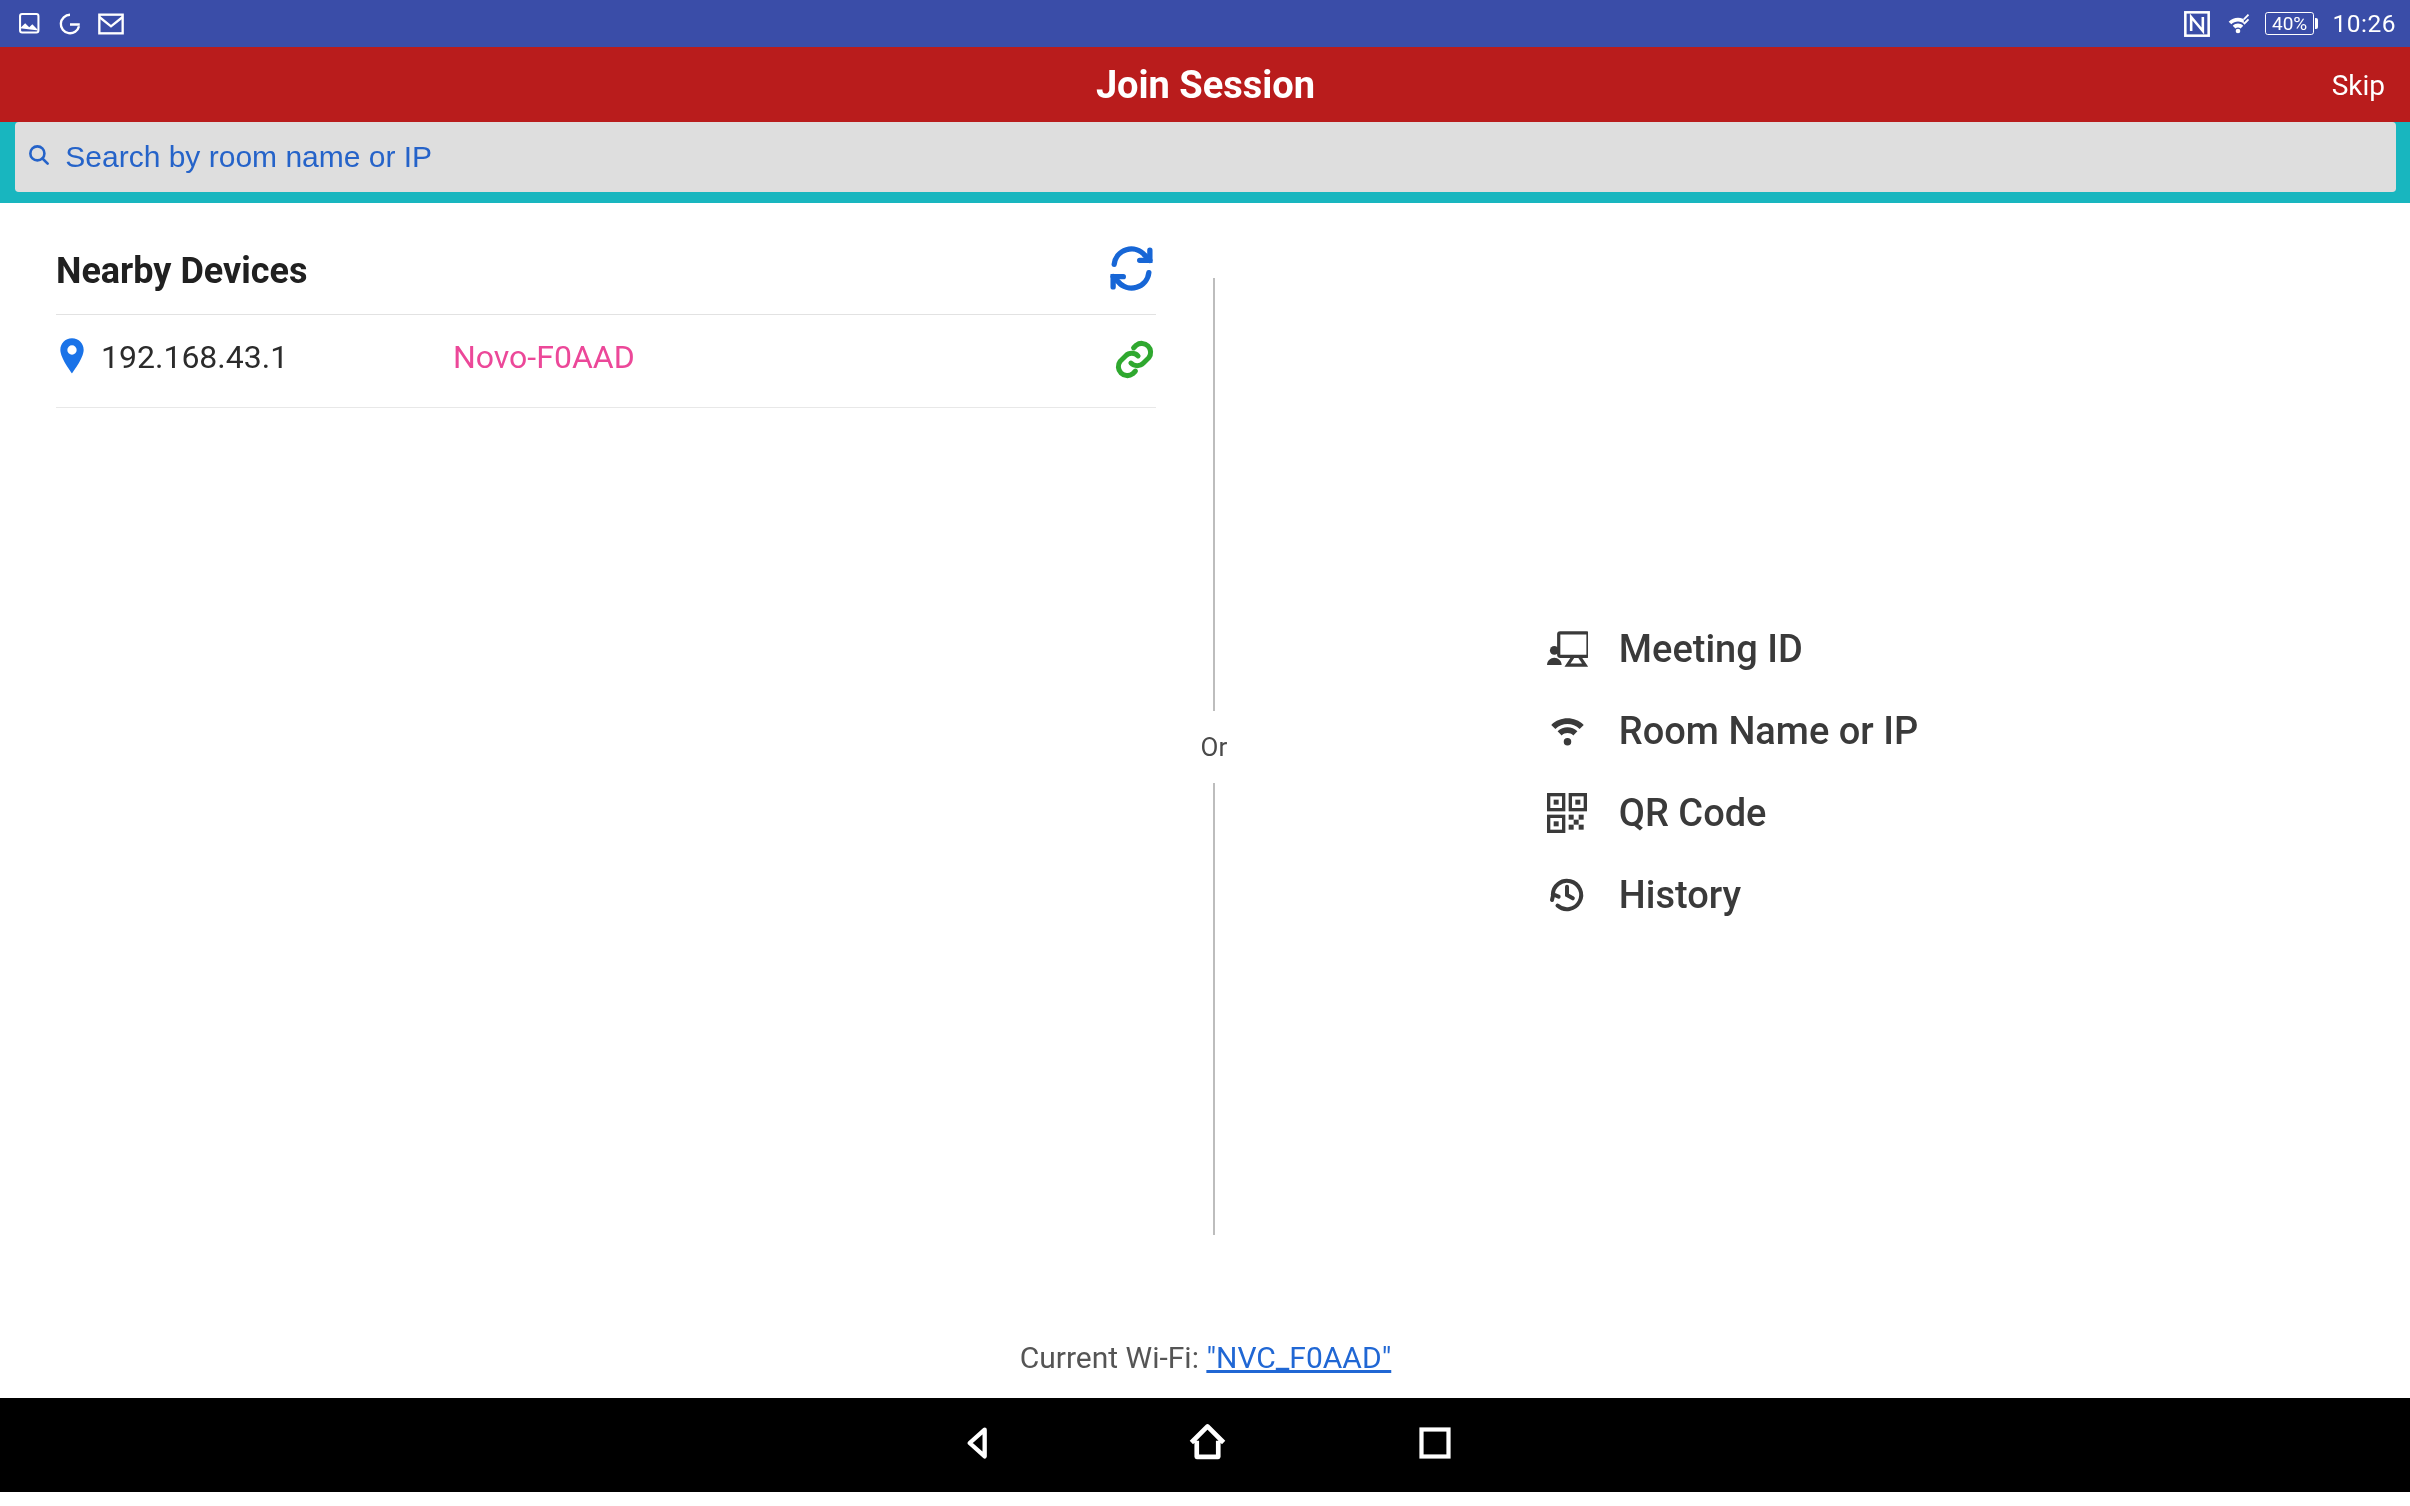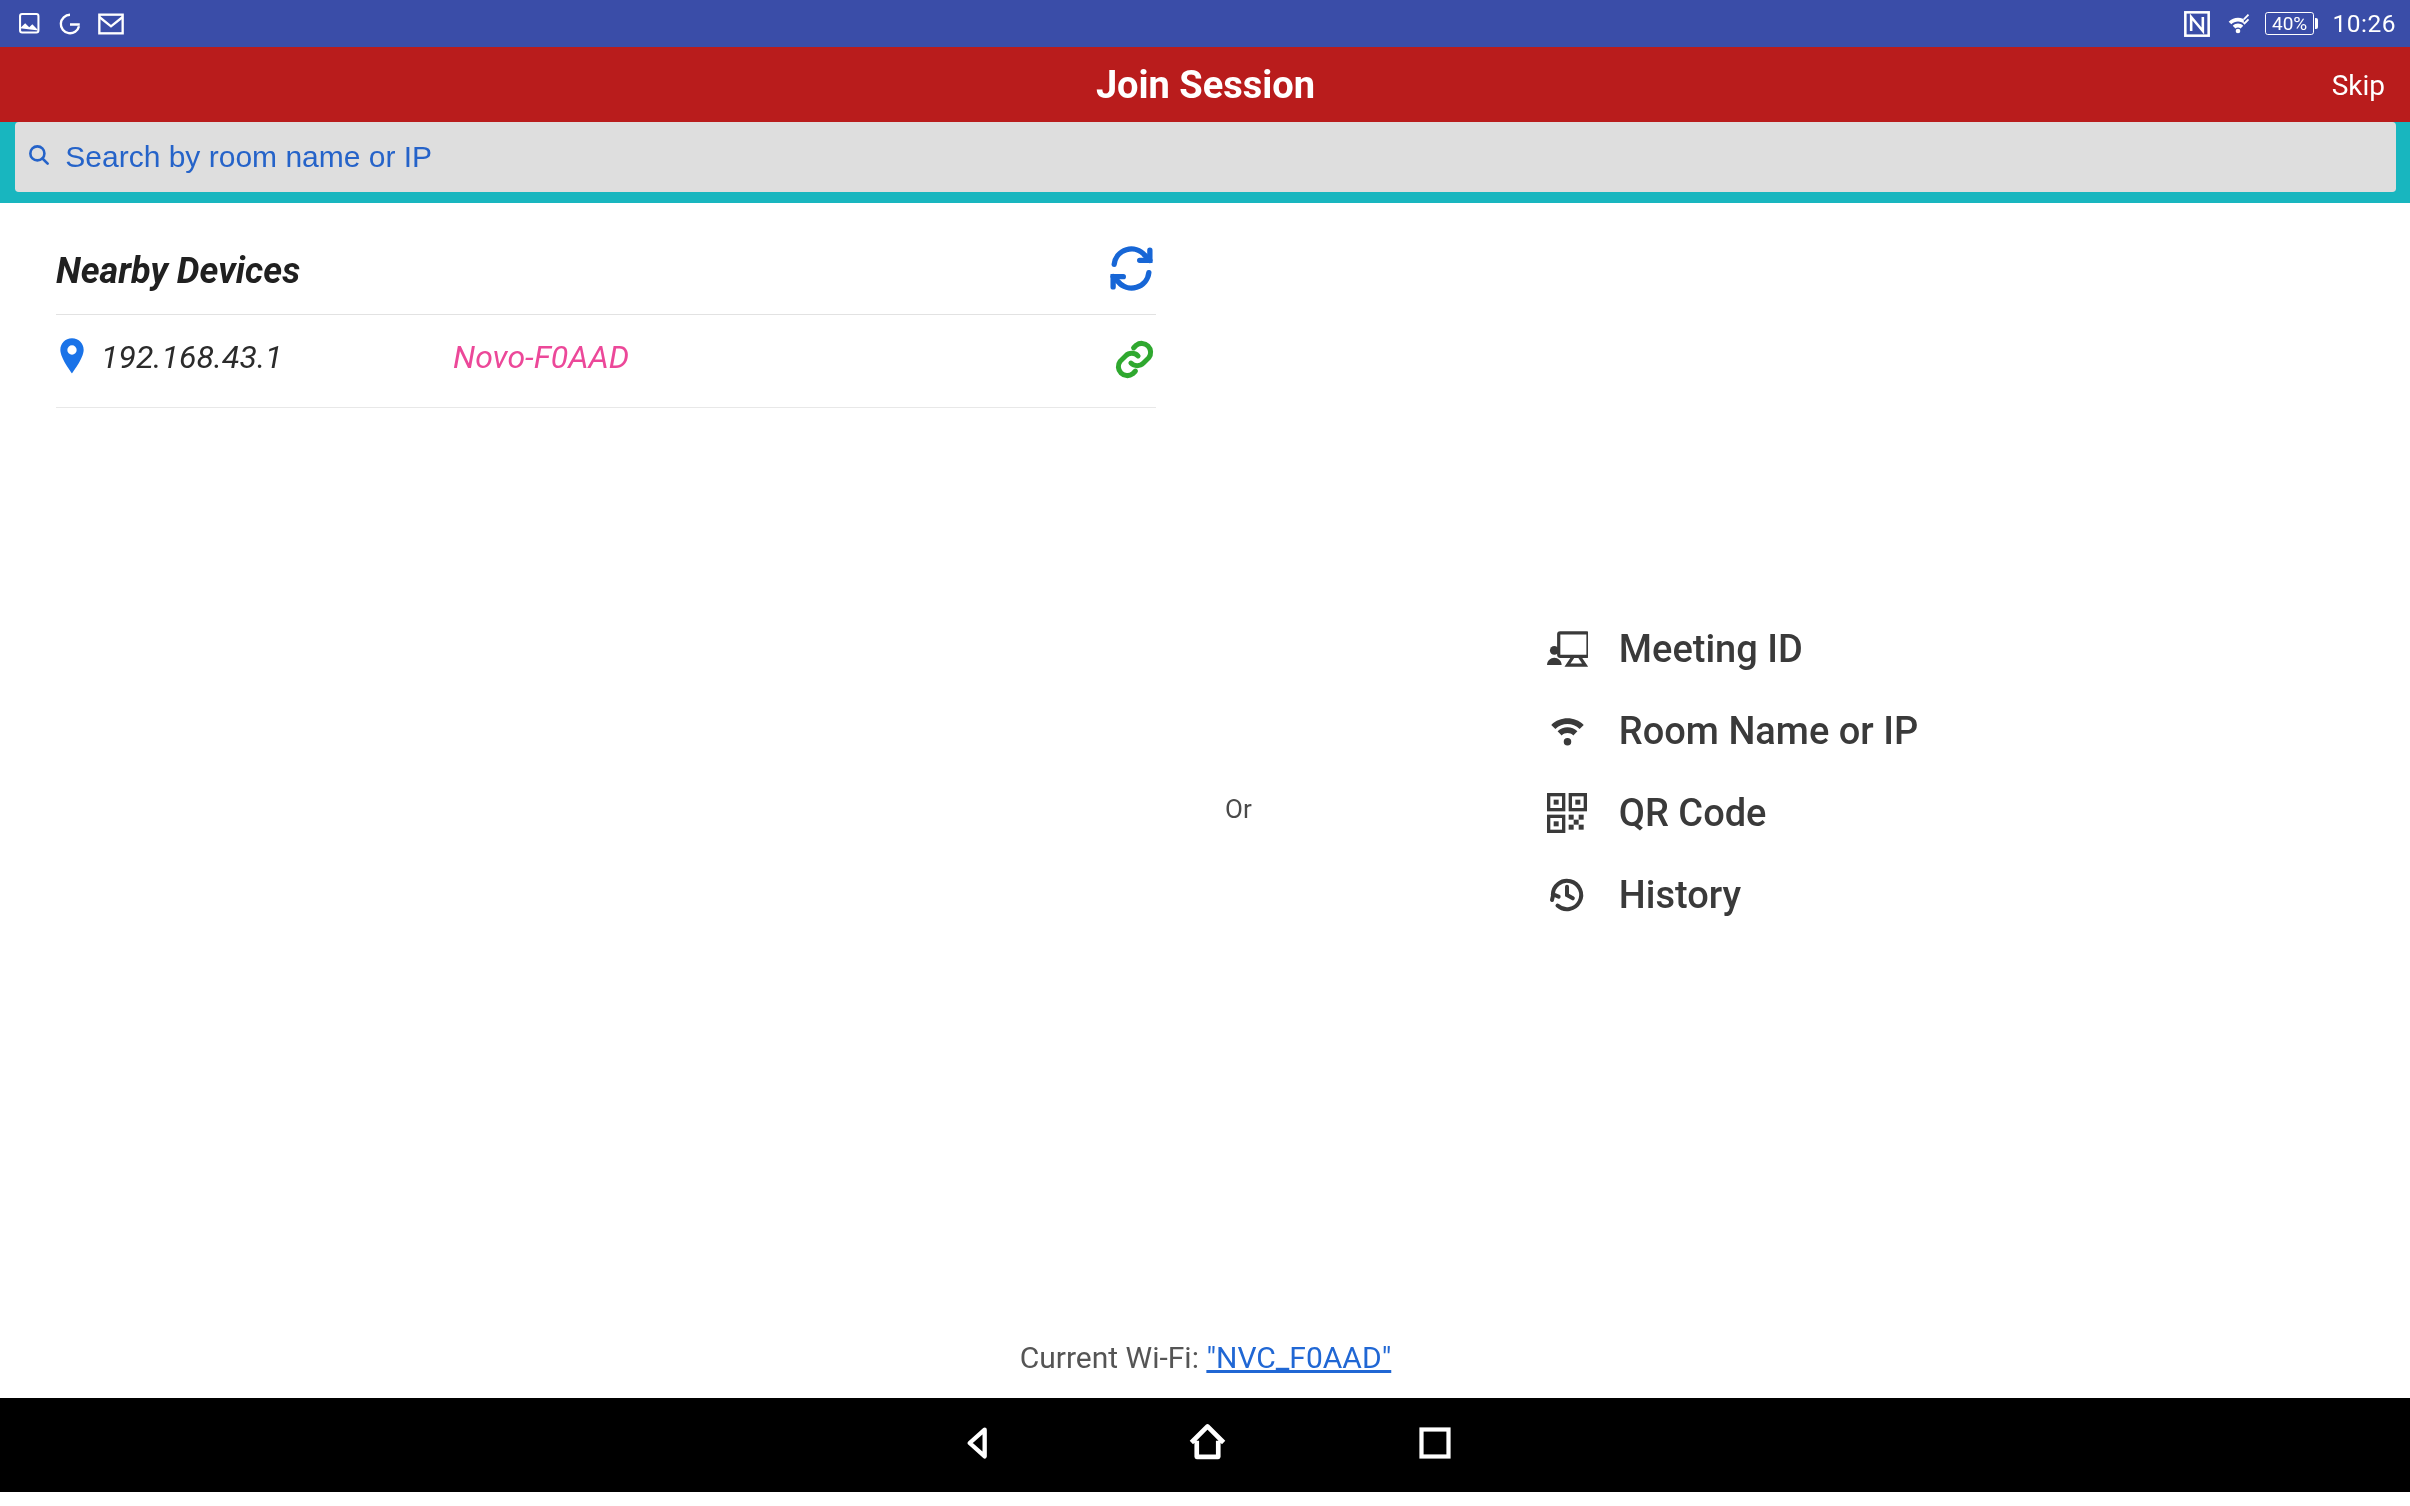--- a/index.html
+++ b/index.html
@@ -43,37 +43,37 @@
   }
   .searchbar svg { flex-shrink:0; }
   .searchbar input {
     flex:1; border:none; outline:none; background:transparent;
     font-size: 30px; color:#2563c9;
   }
   .searchbar input::placeholder { color:#2563c9; }
 
   
   .main { display:flex; height: 1137px; position:relative; }
-  .leftpane { width: 1212px; padding: 41px 56px 0 56px; font-style: italic; }
+  .leftpane { width: 1212px; padding: 41px 56px 0 56px; }
   .nearby-hdr { display:flex; align-items:center; justify-content:space-between; padding-bottom: 17px; border-bottom: 0.9px solid #e2e2e2; }
   .nearby-hdr h2 { font-size: 36px; font-weight: 700; color:#202020; }
   .refresh-btn { cursor:pointer; }
 
   .dev-row {
     display:flex; align-items:flex-start; gap: 13px;
     padding: 22.6px 0;
     border-bottom: 0.9px solid #e8e8e8;
   }
   .dev-row .pin { width: 32px; display:flex; justify-content:center; }
   .dev-row .ip { width: 339px; font-size: 32px; color:#2b2b2b; }
   .dev-row .name { flex:1; font-size: 32px; color:#ec4899; }
   .dev-row .link { cursor:pointer; }
 
   
-  .divwrap { width: 3.8px; position:relative; display:flex; align-items:center; padding-top:75px; }
+  .divwrap { width: 3.8px; position:relative; display:flex; flex-direction:column; align-items:center; padding-top:75px; }
   .vl { width: 1.9px; background:#bdbdbd; }
   .vl.top { height: 433px; }
   .vl.bot { height: 452px; }
   .or { font-size: 26px; color:#4a4a4a; padding: 21px 13px; background:#fff; }
 
   .rightpane { flex:1; display:flex; align-items:center; }
   .opts { display:flex; flex-direction:column; gap: 38px; padding-left: 330px; justify-content: space-between; }
   .opt { display:flex; align-items:center; gap: 30px; cursor:pointer; }
   .opt .ico { width:43px; height:43px; display:flex; align-items:center; justify-content:center; }
   .opt .lbl { font-size: 38px; font-weight:500; color:#3a3a3a; }

